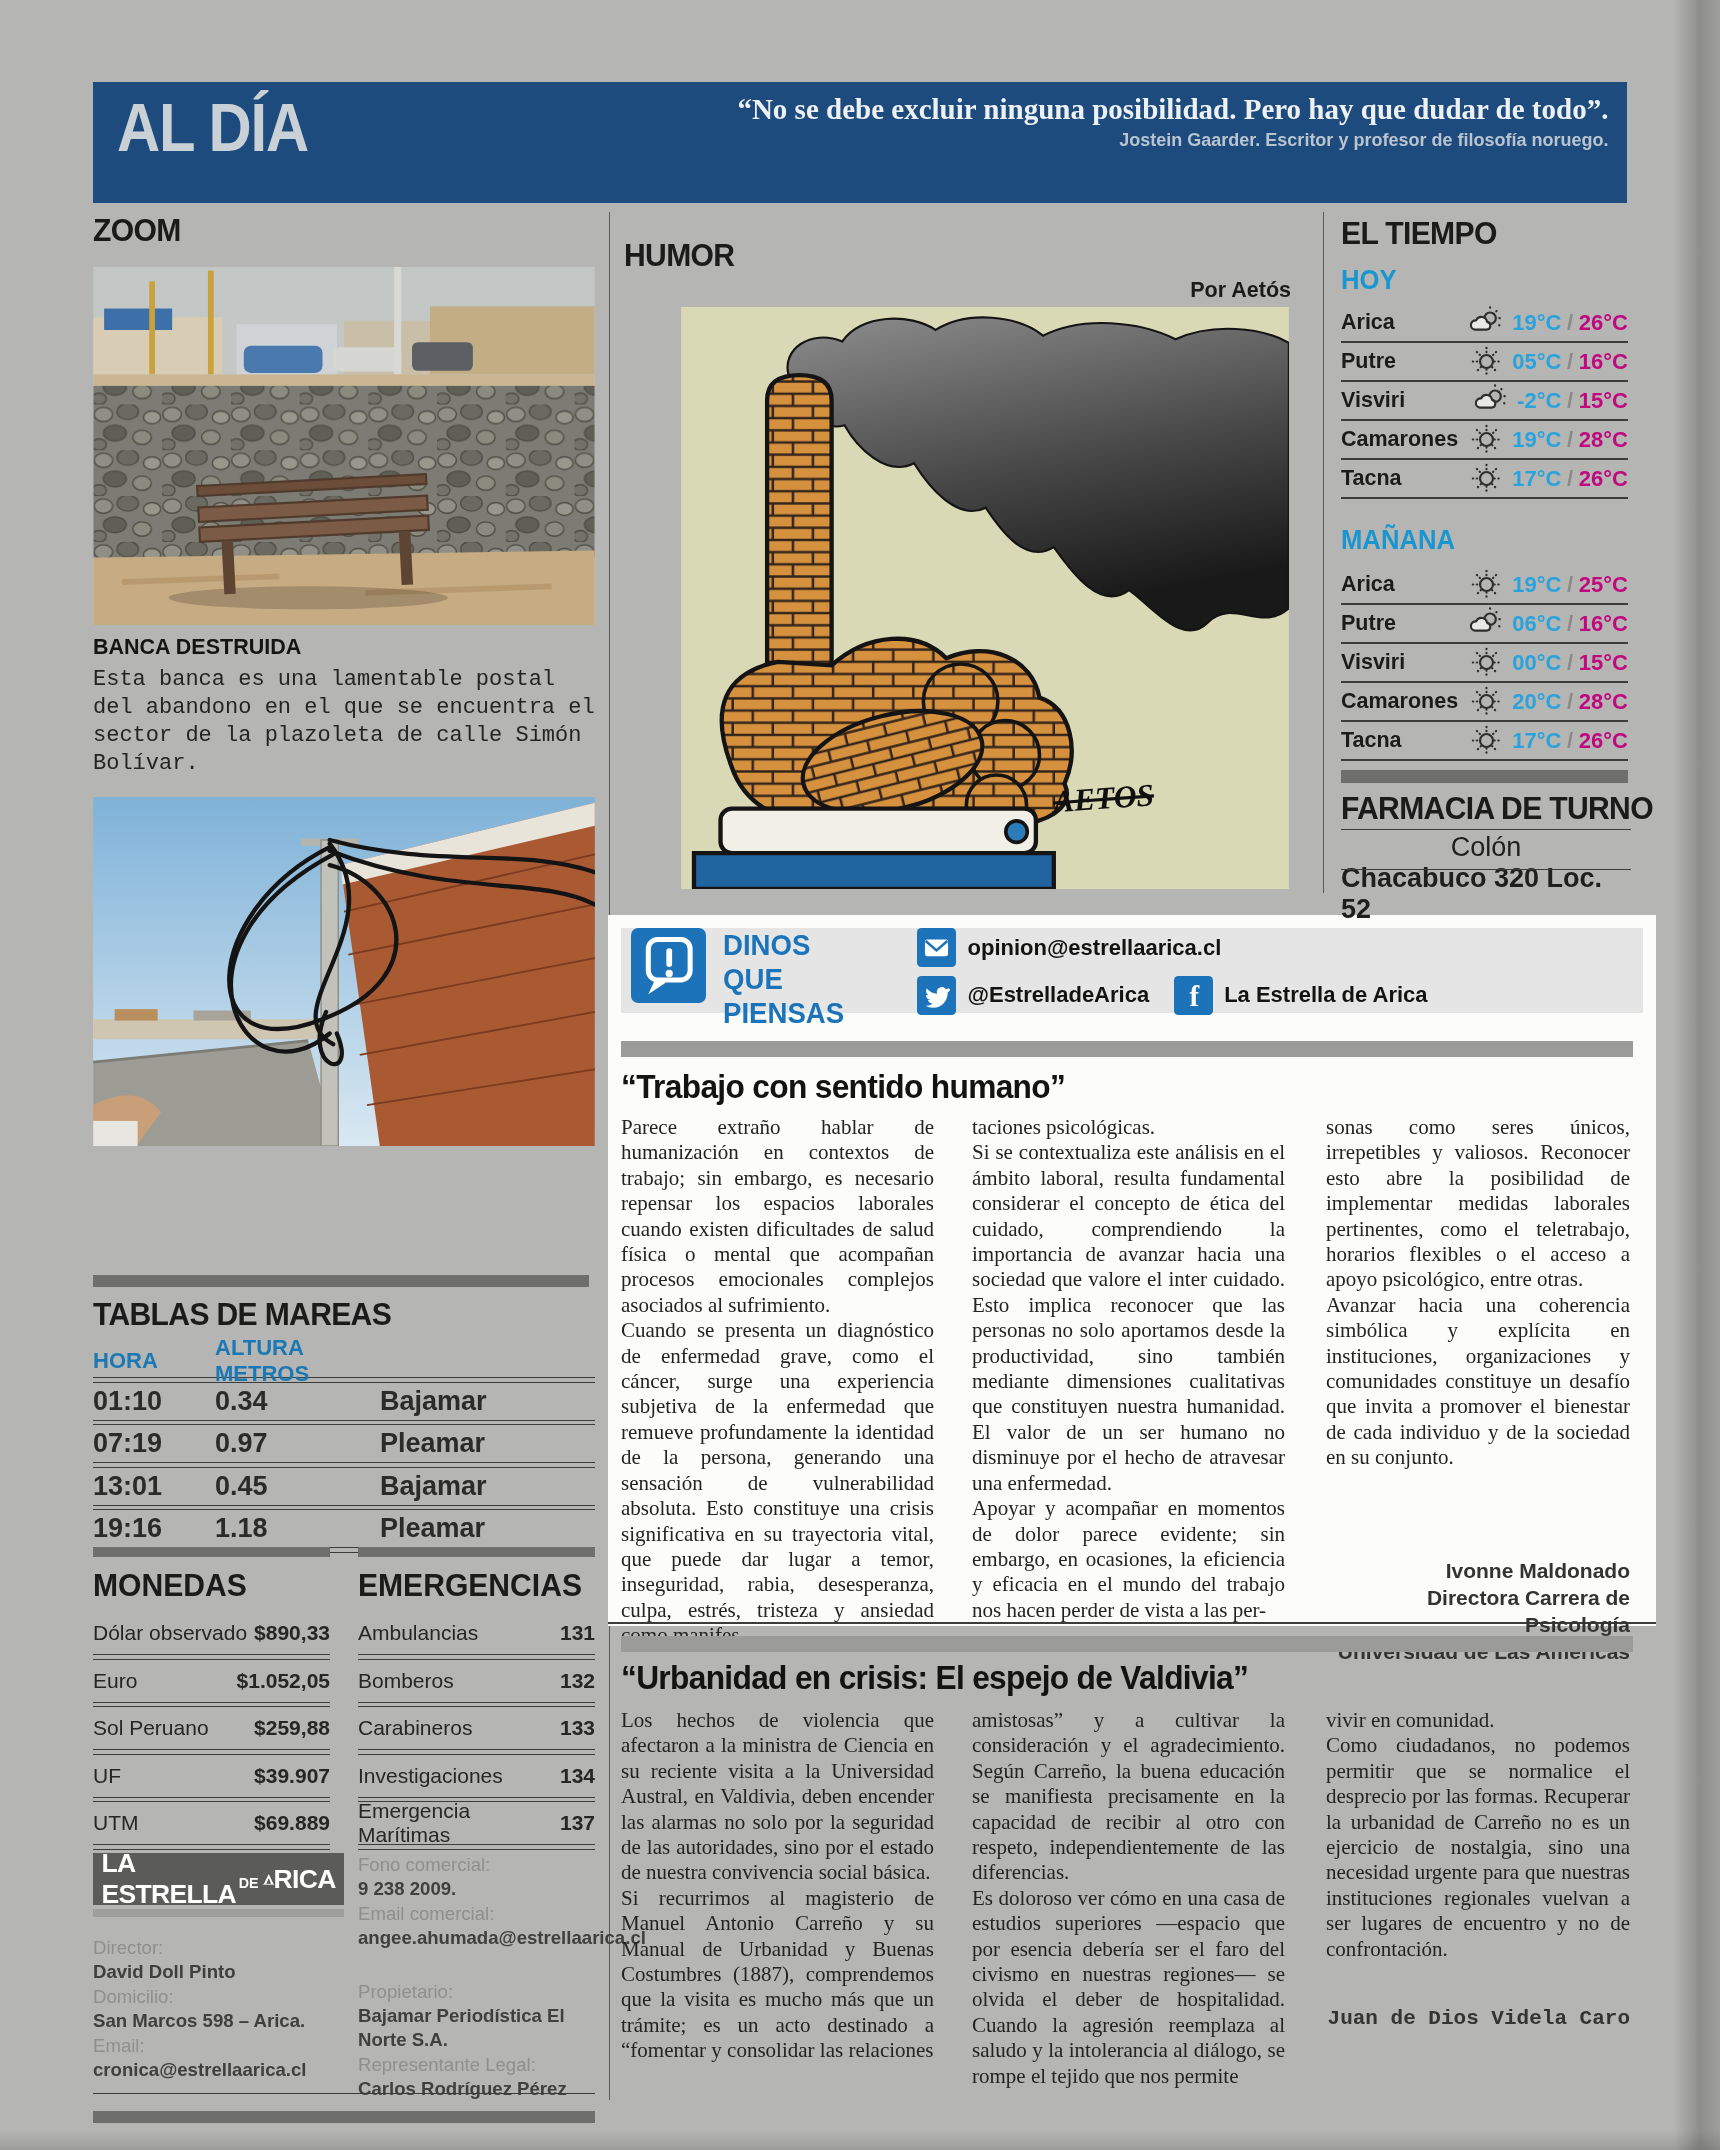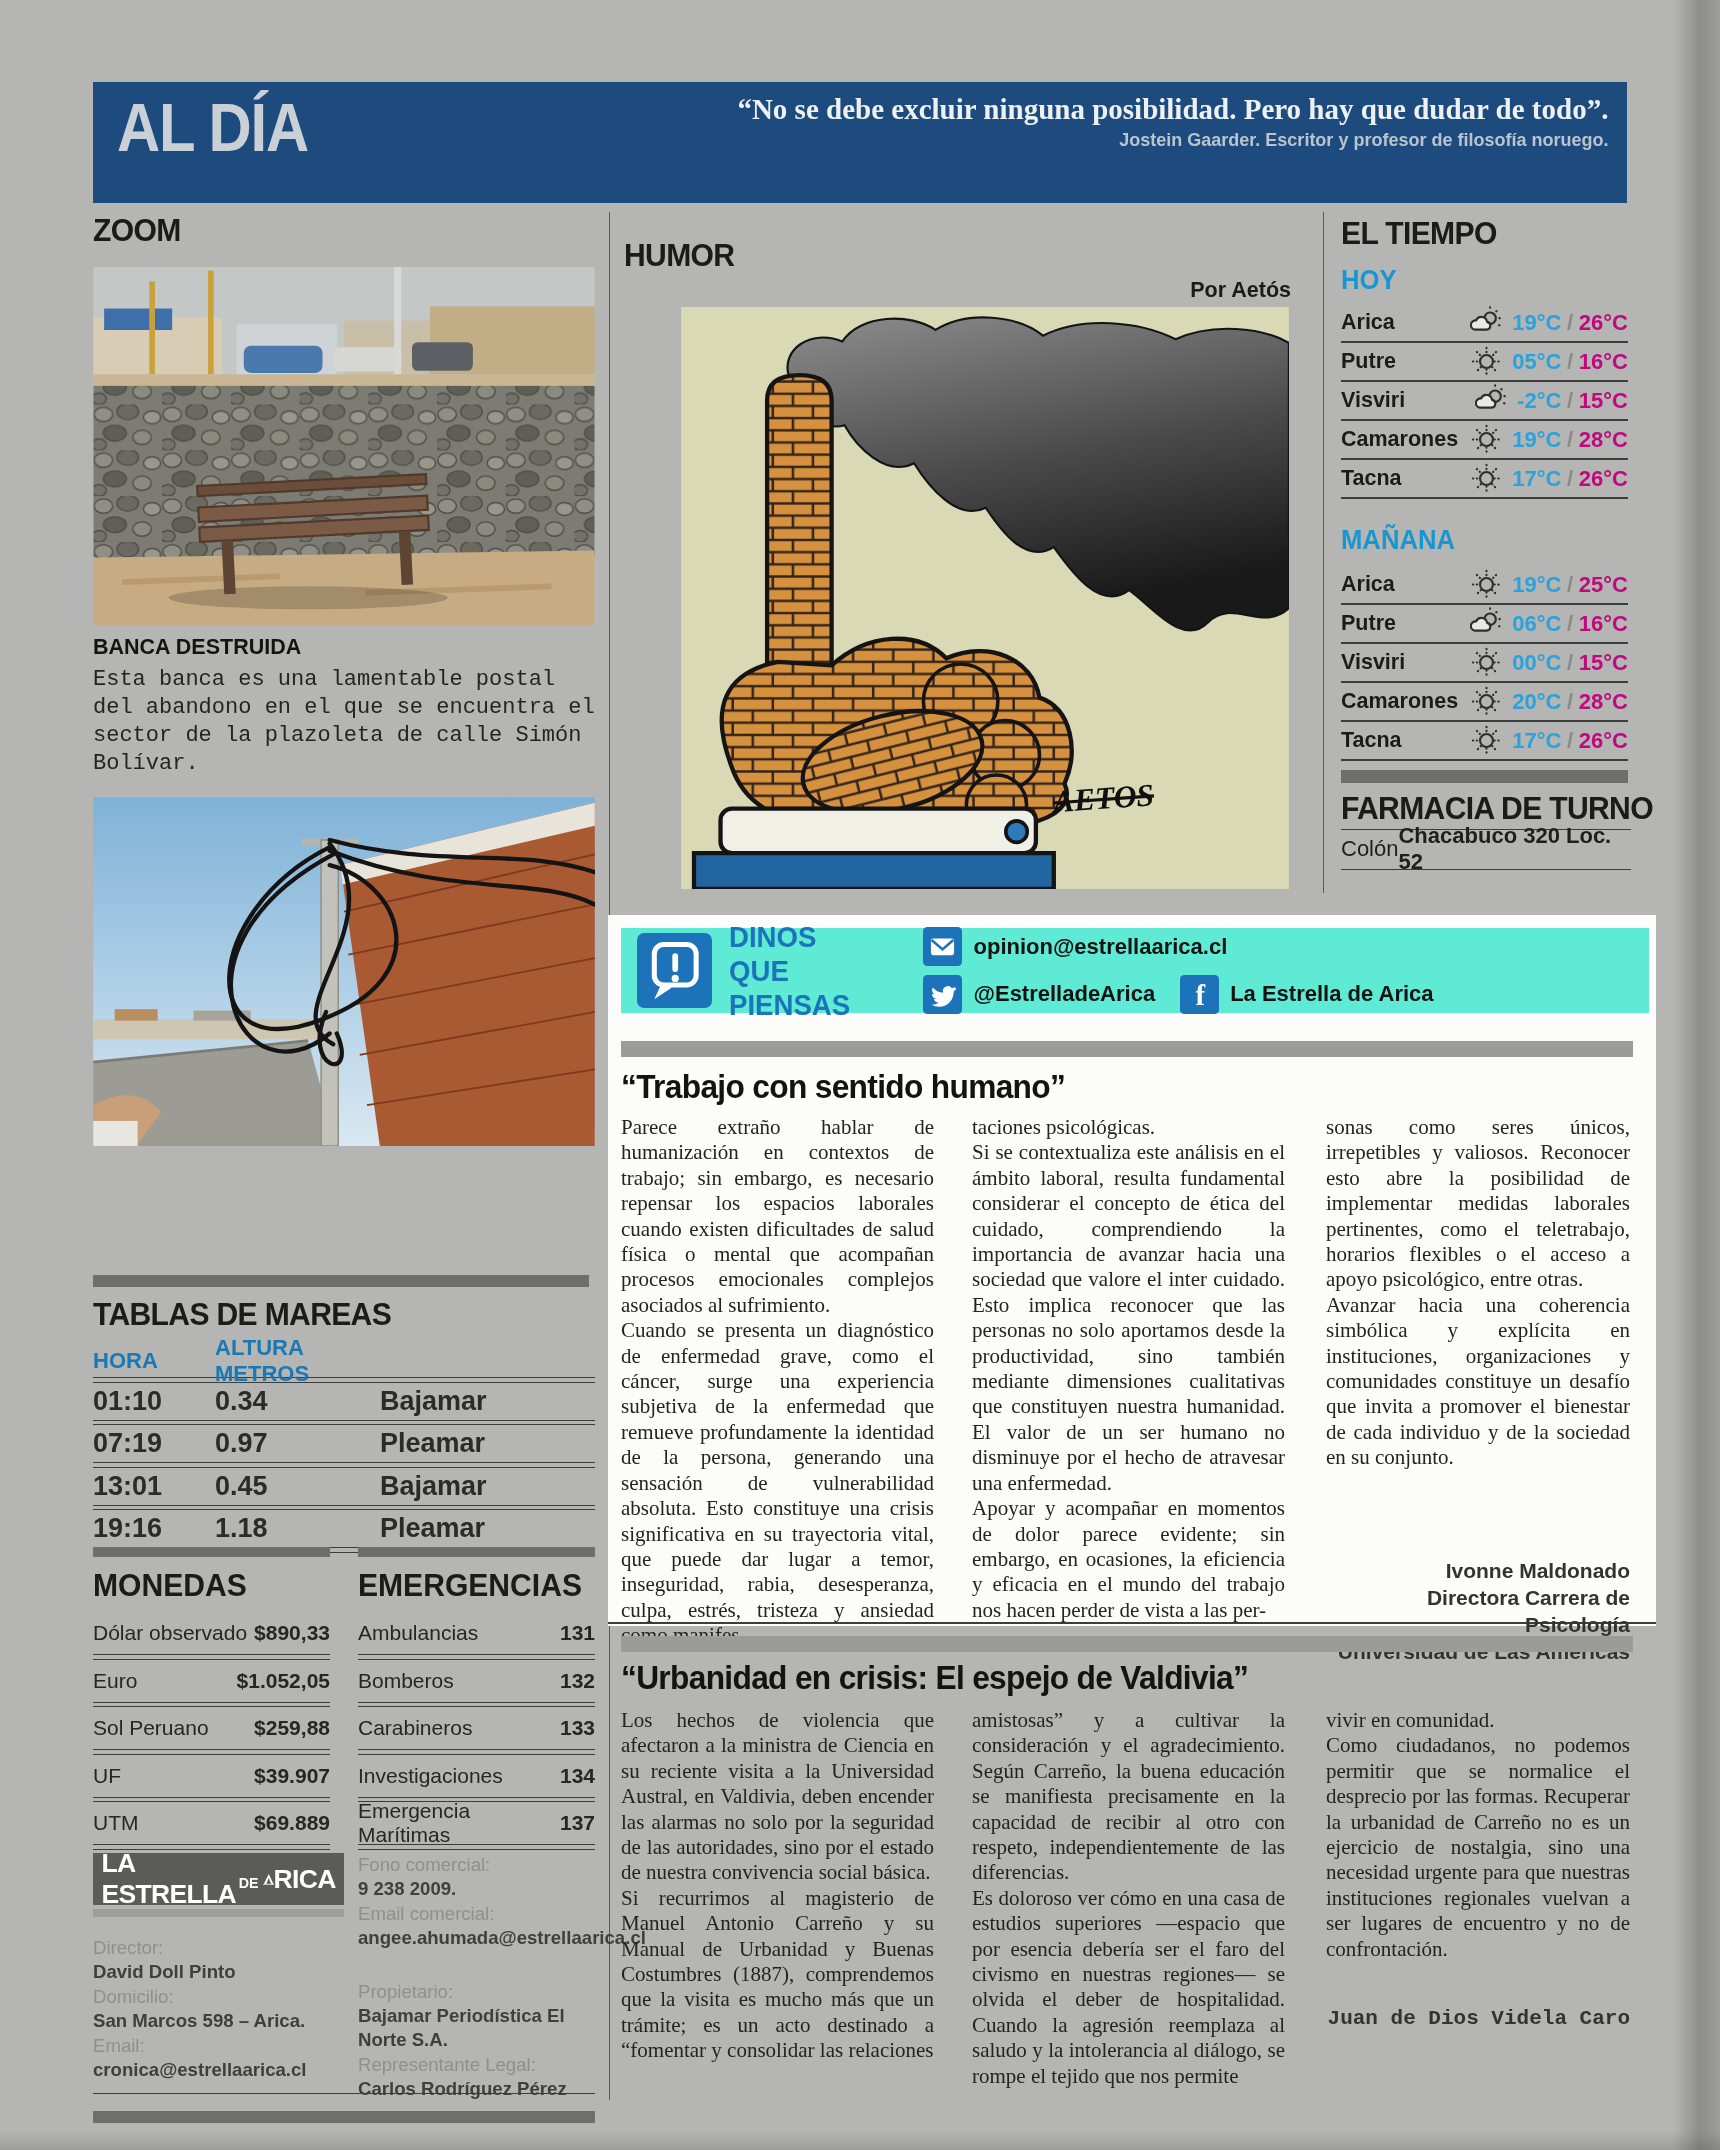--- a/index.html
+++ b/index.html
@@ -42,27 +42,27 @@
   .logo-t3{font-size:26.5px;font-weight:bold;color:#fff;letter-spacing:-0.7px;}
   .logo-underbar{width:251px;height:8px;background:#9e9e9c;margin-top:3.6px;}
   
   .wlabel{font-size:27px;font-weight:bold;color:#1896d2;transform:scaleX(.95);transform-origin:left top;}
   .wrow{display:flex;align-items:center;height:37px;}
   .wcity{flex:1;font-size:21.5px;font-weight:bold;color:#1b1b19;}
   .wicon{width:52px;display:flex;justify-content:center;align-items:center;}
   .wtemps{font-size:22px;font-weight:bold;white-space:nowrap;}
   .tmin{color:#2aa3dc;}.tsep{color:#8a8a88;padding:0 5.7px;font-weight:600;}.tmax{color:#c0087f;}
   
-  .ph-row{display:flex;justify-content:space-between;align-items:center;height:33px;font-size:22px;color:#1f1f1d;}
+  .ph-row{display:flex;justify-content:space-between;align-items:center;height:33px;font-size:27px;color:#1f1f1d;flex-direction:column;}
   .ph-name{font-weight:400;}.ph-addr{font-weight:600;}
   
   .whitebox{position:absolute;background:#fcfcfa;}
   .wb-bottomline{position:absolute;border-top:2.2px solid #3c3c3a;}
   
-  .banner{position:absolute;background:#5eead4;display:flex;align-items:center;padding-left:16px;}
+  .banner{position:absolute;background:#e5e5e5;display:flex;padding-left:10px;}
   .dinos-title{font-size:30px;line-height:34px;font-weight:bold;color:#1b74ba;margin-left:17px;width:165px;
       transform:scaleX(.92);transform-origin:left center;}
   .contact-col{display:flex;flex-direction:column;gap:8.6px;margin-left:29px;}
   .contact-line{display:flex;align-items:center;gap:11.5px;font-size:22px;font-weight:bold;color:#131311;}
   .sq-icon{width:39px;height:39px;flex:0 0 39px;}
   
   .art-title{font-size:33px;font-weight:bold;color:#131311;letter-spacing:-0.7px;
       transform:scaleX(.96);transform-origin:left top;white-space:nowrap;}
   .coltext{font-family:"Liberation Serif",serif;font-size:21px;line-height:25.4px;
       text-align:justify;white-space:pre-line;color:#232321;}

